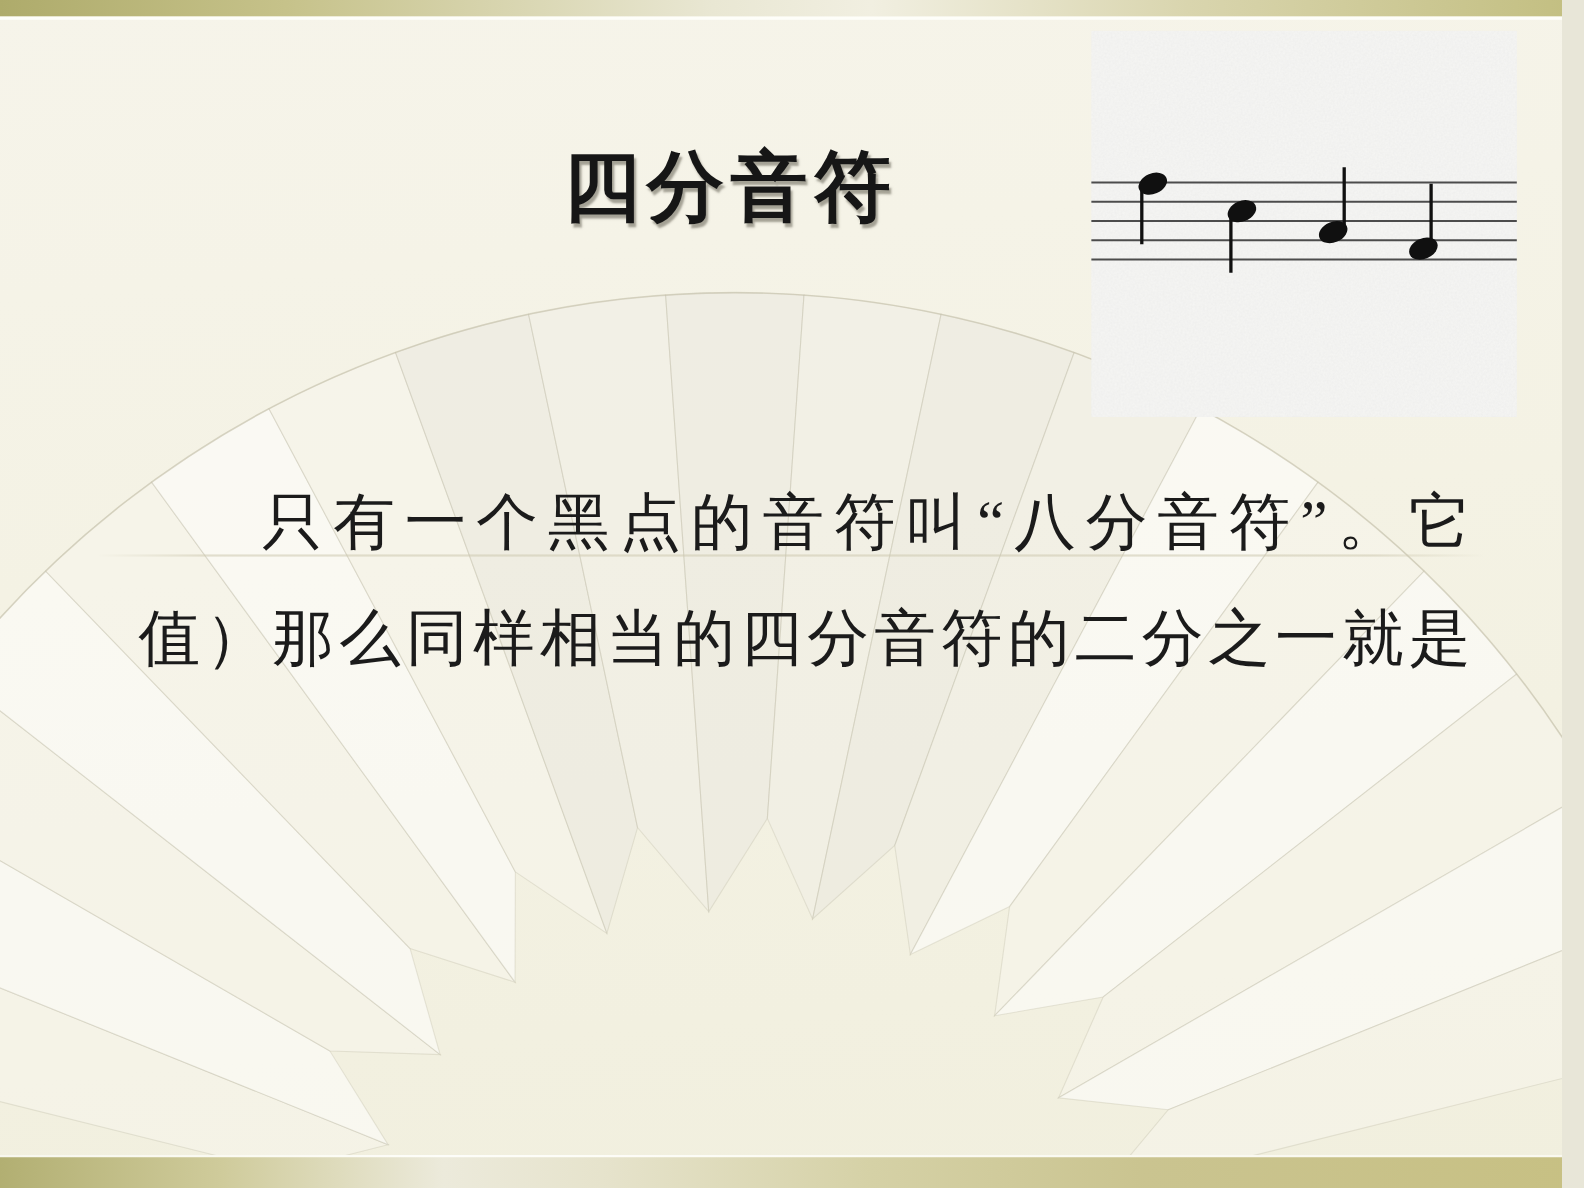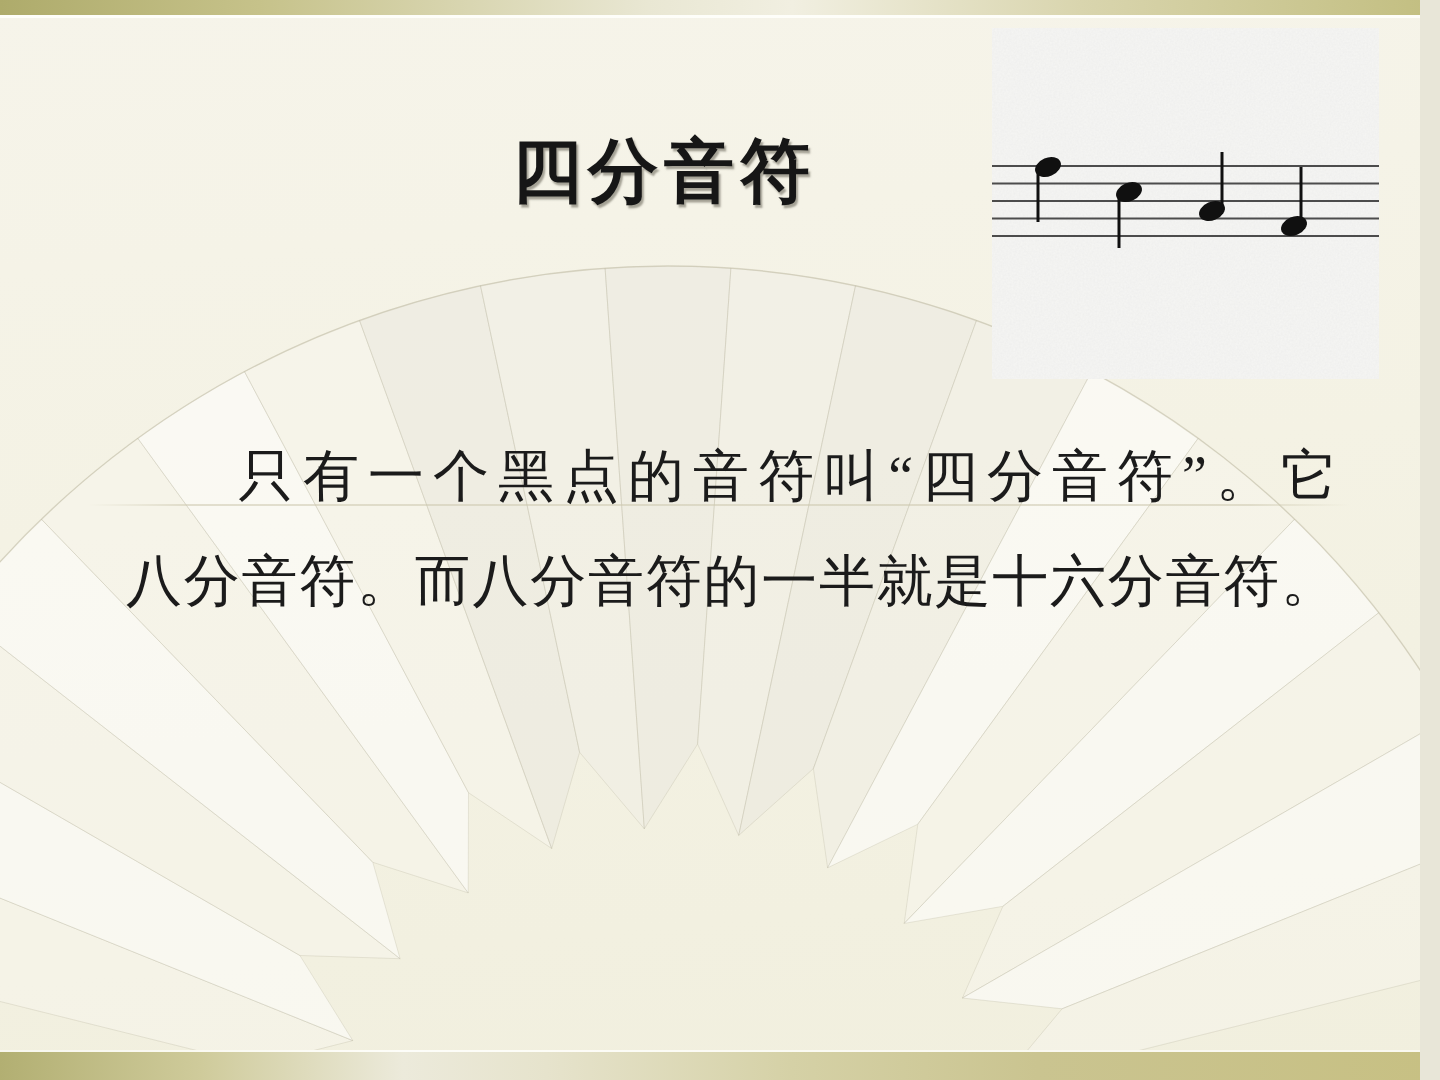--- a/index.html
+++ b/index.html
@@ -108,18 +108,18 @@
           </g>
           <g>
             <line x1="309" x2="309" y1="139" y2="196" stroke="#101010" stroke-width="3"></line>
             <ellipse rx="13.5" ry="9.3" fill="#101010" transform="translate(302,198) rotate(-23)"></ellipse>
           </g>
         </g>
     </svg>
   </div>
 
   <div class="body">
-    <div class="bline first">只有一个黑点的音符叫“四分音符”。它</div>
-    <div class="bline">八分音符。而八分音符的一半就是十六分音符。</div>
+    <div class="bline first">只有一个黑点的音符叫“八分音符”。它</div>
+    <div class="bline">值）那么同样相当的四分音符的二分之一就是</div>
   </div>
 
   <div class="bar-bottom"></div>
 </div>
 
 </body></html>

